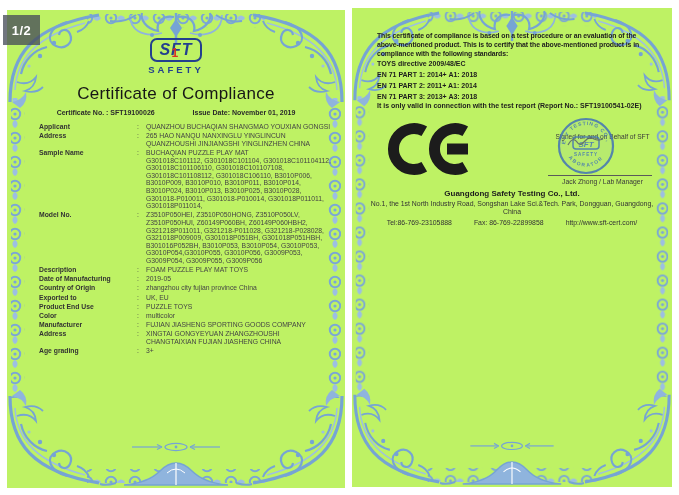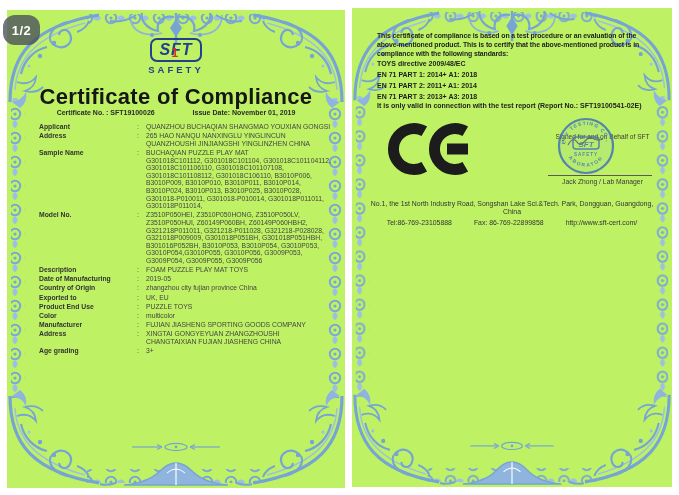--- a/index.html
+++ b/index.html
@@ -9,42 +9,42 @@
     overflow:hidden;color:#222;
   }
   .page{position:absolute;background:#bef264;}
   #page-left{left:7px;top:10px;width:338px;height:478px;}
   #page-right{left:352px;top:8px;width:320px;height:479px;}
   .frame{position:absolute;left:0;top:0;width:100%;height:100%;pointer-events:none;}
 
   
   .badge{
     position:absolute;left:3px;top:15px;width:37px;height:30px;z-index:30;
-    background:rgba(72,78,90,.78);border-radius:12px;color:#fff;
+    background:rgba(72,78,90,.78);border-radius:0;color:#fff;
     display:flex;align-items:center;justify-content:center;
     font-size:13px;font-weight:bold;letter-spacing:.5px;
   }
 
   
   .logo-wrap{position:absolute;left:0;top:28px;width:100%;text-align:center;}
   .logo-box{
     display:inline-block;border:2.5px solid #23408e;border-radius:7px;
     padding:0 7px;font-weight:bold;font-style:italic;font-size:16px;
     color:#23408e;position:relative;line-height:20px;letter-spacing:1px;
   }
   .logo-accent{
     position:absolute;left:19px;top:3px;color:#d93025;font-size:12px;
     font-style:normal;font-weight:bold;
   }
   .logo-sub{
     margin-top:2px;color:#23408e;font-weight:bold;font-size:9.5px;letter-spacing:3px;
   }
   .title{
     position:absolute;left:0;top:74px;width:100%;text-align:center;
-    font-size:22px;font-weight:bold;color:#161616;letter-spacing:.3px;
+    font-size:17px;font-weight:normal;color:#161616;letter-spacing:.3px;
   }
   .certline{
     position:absolute;left:0;top:99px;width:100%;text-align:center;
     font-size:7px;font-weight:bold;color:#2a2a2a;
   }
   .certline .gap{display:inline-block;width:34px;}
   .fields{position:absolute;left:32px;top:113px;width:292px;}
   .frow{display:flex;margin-bottom:1.6px;font-size:6.8px;line-height:7.6px;}
   .flabel{width:98px;flex:0 0 98px;font-weight:bold;color:#333;}
   .fcolon{width:9px;flex:0 0 9px;color:#444;}
@@ -300,20 +300,21 @@
     </text>
     <rect x="-13" y="-9" width="26" height="12" rx="3" fill="none" stroke="#4273b8" stroke-width="1.5"></rect>
     <text x="0" y="1" text-anchor="middle" font-size="8" font-weight="bold" font-style="italic" fill="#4273b8">SFT</text>
     <text x="0" y="10" text-anchor="middle" font-size="4.6" font-weight="bold" letter-spacing="1" fill="#4273b8">SAFETY</text>
     <path d="M-18,-1 q5,-9 9,-3 q3,5 8,-1 q4,-5 9,-2 q4,2 9,0" stroke="#55606e" stroke-width="1.3" fill="none"></path>
   </svg>
 
   <div class="sigline"></div>
   <div class="signer">Jack Zhong / Lab Manager</div>
 
+  <div class="company">Guangdong Safety Testing Co., Ltd.</div>
   <div class="companyaddr">No.1, the 1st North Industry Road, Songshan Lake Sci.&amp;Tech. Park, Dongguan, Guangdong,
 China</div>
 
   <div class="contact">
     <span>Tel:86-769-23105888</span>
     <span>Fax: 86-769-22899858</span>
     <span>http://www.sft-cert.com/</span>
   </div>
 </div>
 

